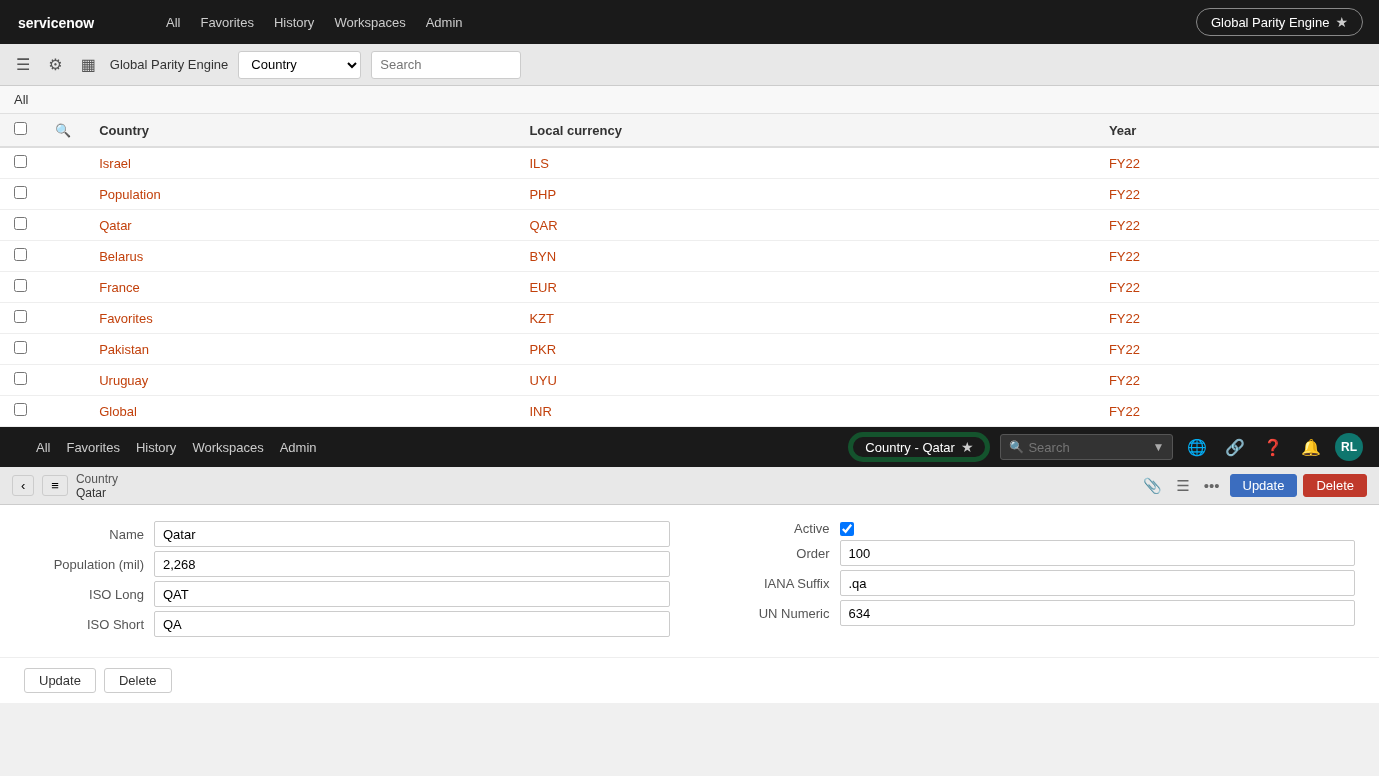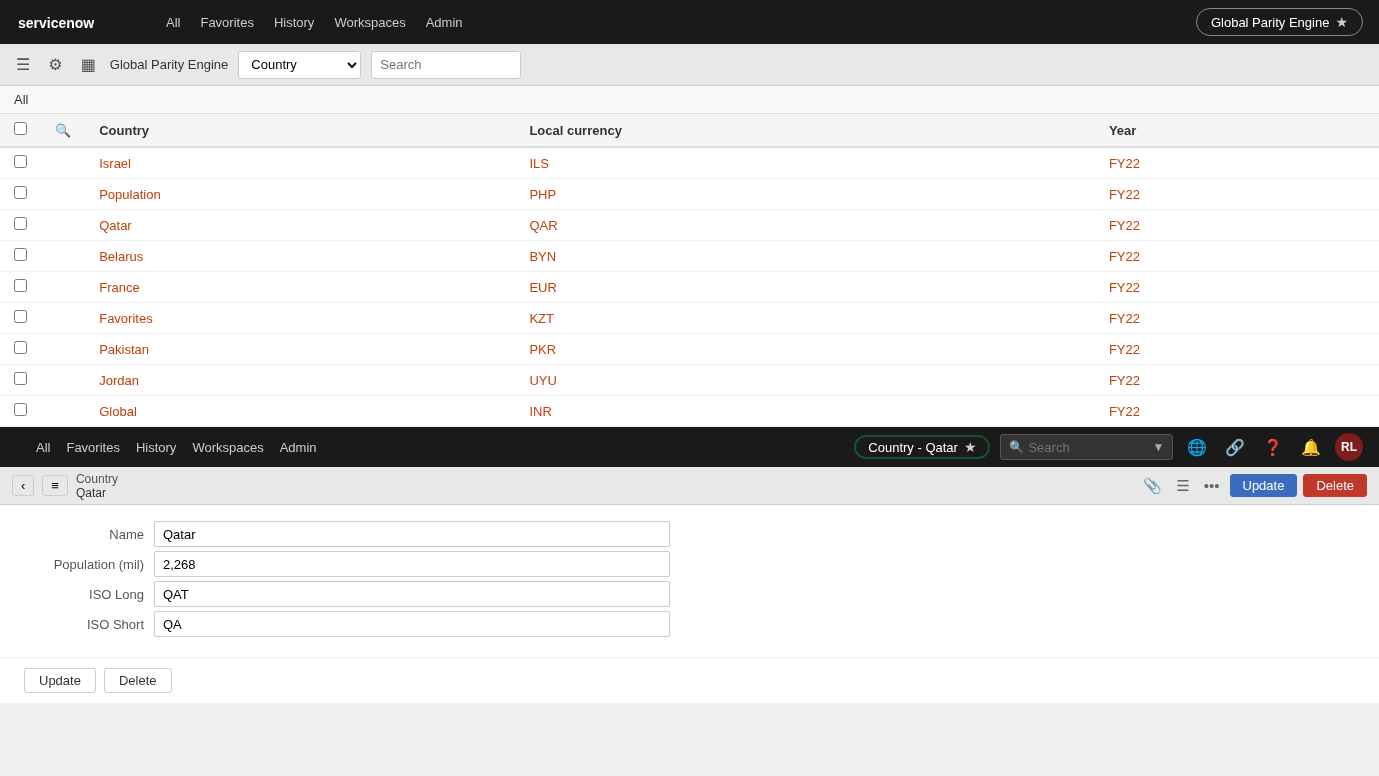--- a/index.html
+++ b/index.html
@@ -133,21 +133,21 @@
       padding: 0 16px;
       gap: 20px;
       margin-top: 0;
     }
     .second-nav .logo2 { display: flex; align-items: center; }
     .second-nav-links { display: flex; gap: 16px; }
     .second-nav-links a { color: #ccc; text-decoration: none; font-size: 13px; }
     .second-nav-right { margin-left: auto; display: flex; align-items: center; gap: 10px; }
     .second-title-btn {
       background: transparent;
-      border: 2px solid #14532d;
+      border: 5px solid #14532d;
       color: #fff;
       padding: 2px 12px;
       border-radius: 20px;
       cursor: pointer;
       font-size: 13px;
       display: flex;
       align-items: center;
       gap: 6px;
     }
     .second-search-container {
@@ -281,21 +281,21 @@
     .lower-section {
       background: #fff;
       margin-top: 0;
     }
 
     
     .avatar-circle {
       width: 28px;
       height: 28px;
       border-radius: 50%;
-      background: #7f1d1d;
+      background: #0f766e;
       color: #fff;
       display: flex;
       align-items: center;
       justify-content: center;
       font-size: 12px;
       font-weight: bold;
     }
   </style>
 </head>
 <body>
@@ -459,21 +459,21 @@
       <td>
         <a href="#" class="table-link">FY22</a>
       </td>
     </tr>
         <tr>
       <td class="checkbox-cell">
         <input type="checkbox" style="">
       </td>
       <td class="search-cell"></td>
       <td>
-        <a href="#" class="table-link">Jordan</a>
+        <a href="#" class="table-link">Uruguay</a>
       </td>
       <td>
         <a href="#" class="table-link">UYU</a>
       </td>
       <td>
         <a href="#" class="table-link">FY22</a>
       </td>
     </tr>
         <tr>
       <td class="checkbox-cell">
@@ -556,19 +556,37 @@
       <div class="form-row">
         <label class="form-label">ISO Long</label>
         <input class="form-input-wide" type="text" value="QAT" style="">
       </div>
       <div class="form-row">
         <label class="form-label">ISO Short</label>
         <input class="form-input-wide" type="text" value="QA" style="">
       </div>
     </div>
 
+    <div>
+      <div class="form-row">
+        <label class="form-label">Active</label>
+        <input type="checkbox" class="form-checkbox" checked="" style="">
+      </div>
+      <div class="form-row">
+        <label class="form-label">Order</label>
+        <input class="form-input-wide" type="text" value="100" style="">
+      </div>
+      <div class="form-row">
+        <label class="form-label">IANA Suffix</label>
+        <input class="form-input-wide" type="text" value=".qa" style="">
+      </div>
+      <div class="form-row">
+        <label class="form-label">UN Numeric</label>
+        <input class="form-input-wide" type="text" value="634" style="">
+      </div>
+    </div>
   </div>
 </div>
 
 <div class="form-actions">
   <button class="form-action-btn">Update</button>
   <button class="form-action-btn">Delete</button>
 </div>
 
 </body></html>

